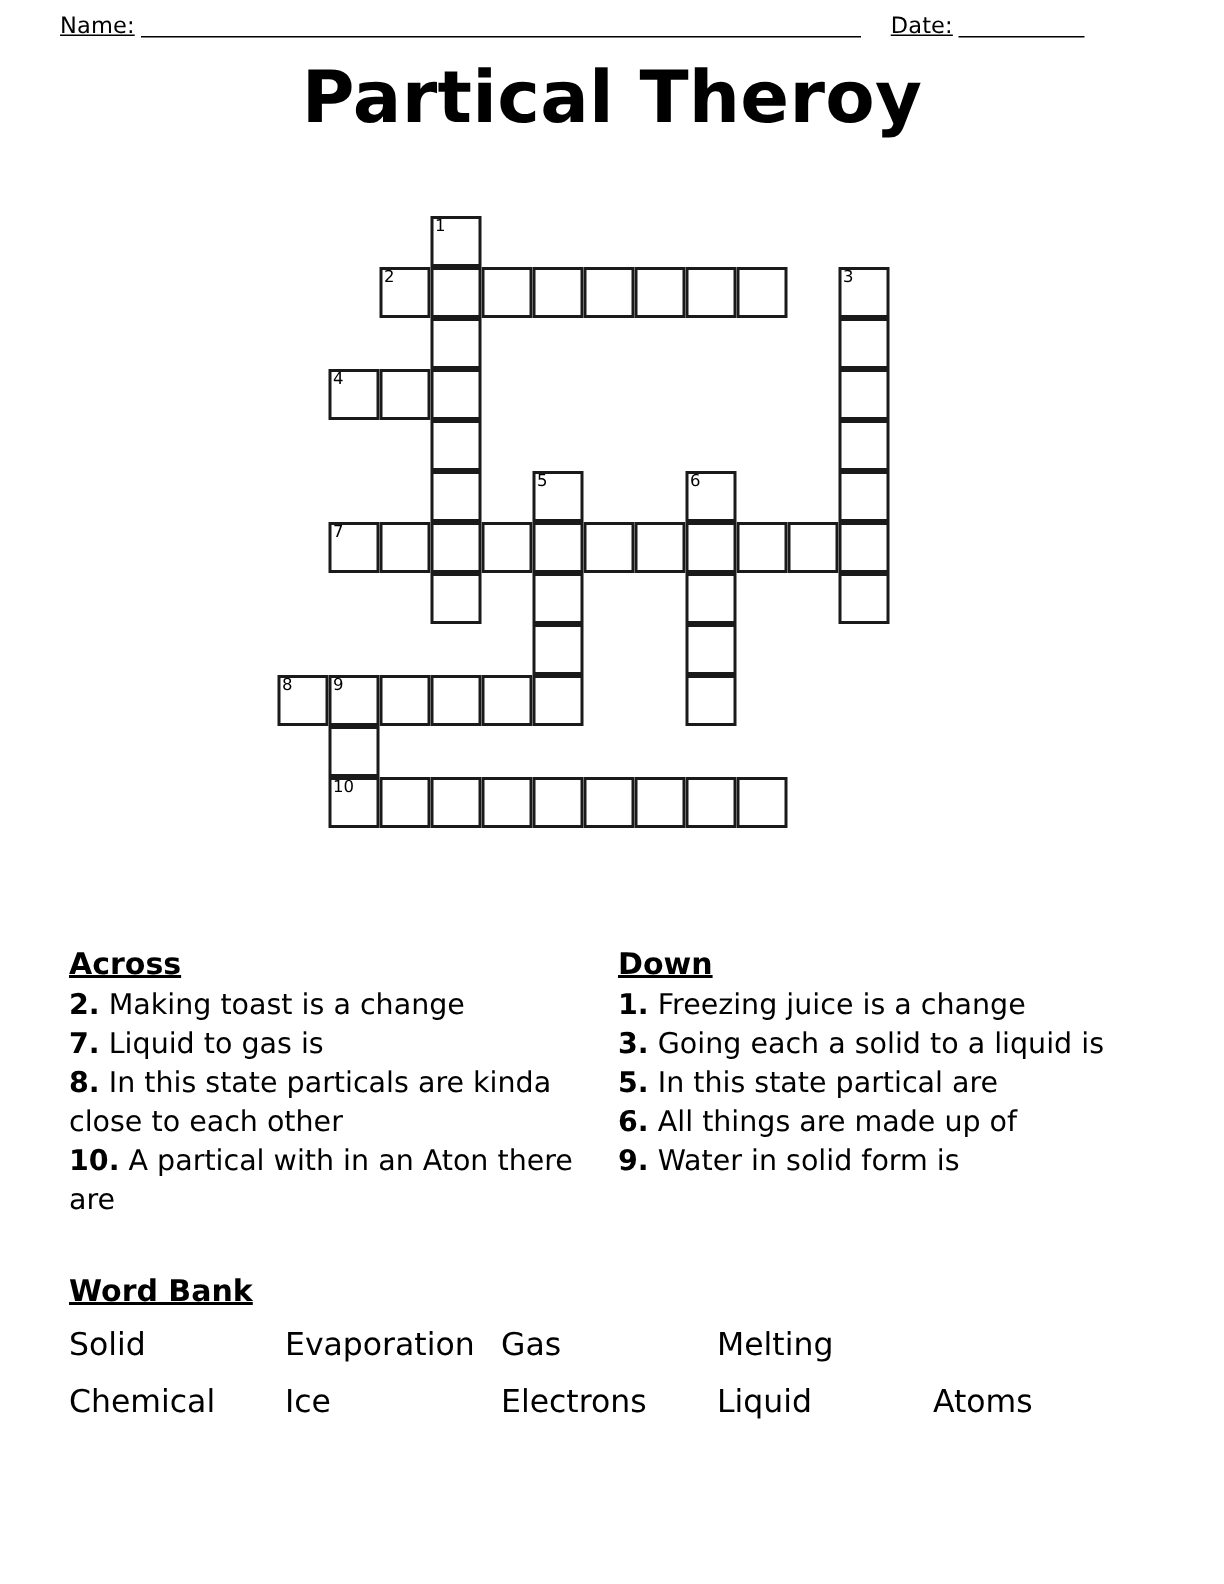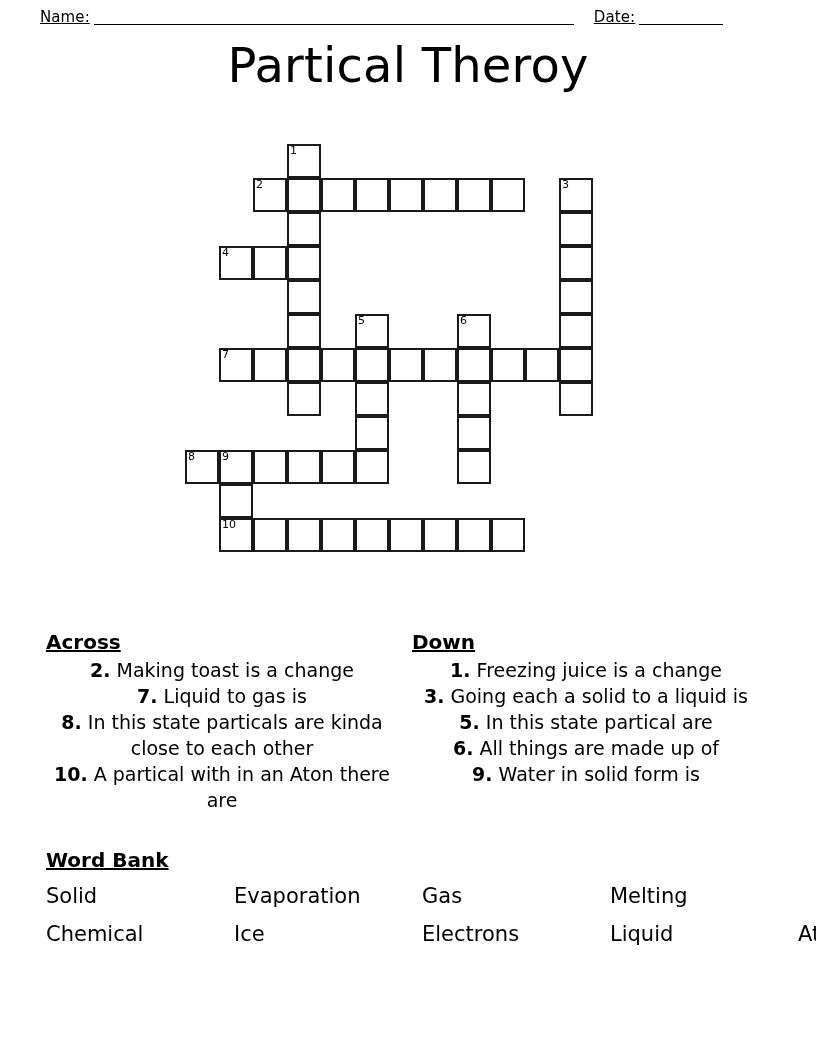--- a/index.html
+++ b/index.html
@@ -40,21 +40,21 @@
   .hdr-gap { width: 20px; }
 
   
   .puzzle-title {
     position: absolute;
     left: 0;
     top: 34px;
     width: 816px;
     text-align: center;
     font-size: 48px;
-    font-weight: 400;
+    font-weight: 700;
     line-height: 62px;
     letter-spacing: 0.2px;
   }
 
   
   #crossword-grid {
     position: absolute;
     left: 185px;
     top: 144px;
     width: 420px;
@@ -97,21 +97,20 @@
     font-size: 20px;
     font-weight: bold;
     text-decoration: underline;
     line-height: 28px;
     margin-bottom: 1px;
   }
   .clue-item {
     font-size: 19px;
     line-height: 26px;
     margin: 0;
-    text-align: center;
   }
   .clue-num { font-weight: bold; }
 
   
   .word-bank {
     position: absolute;
     left: 46px;
     top: 845px;
     width: 724px;
   }
@@ -121,21 +120,20 @@
     text-decoration: underline;
     line-height: 30px;
   }
   .wb-grid {
     margin-top: 6px;
   }
   .wb-row {
     display: flex;
     height: 38px;
     align-items: flex-start;
-    gap: 44px;
   }
   .wb-word {
     font-size: 21px;
     line-height: 30px;
     width: 144px;
     flex: 0 0 144px;
   }
 </style>
 </head>
 <body>

